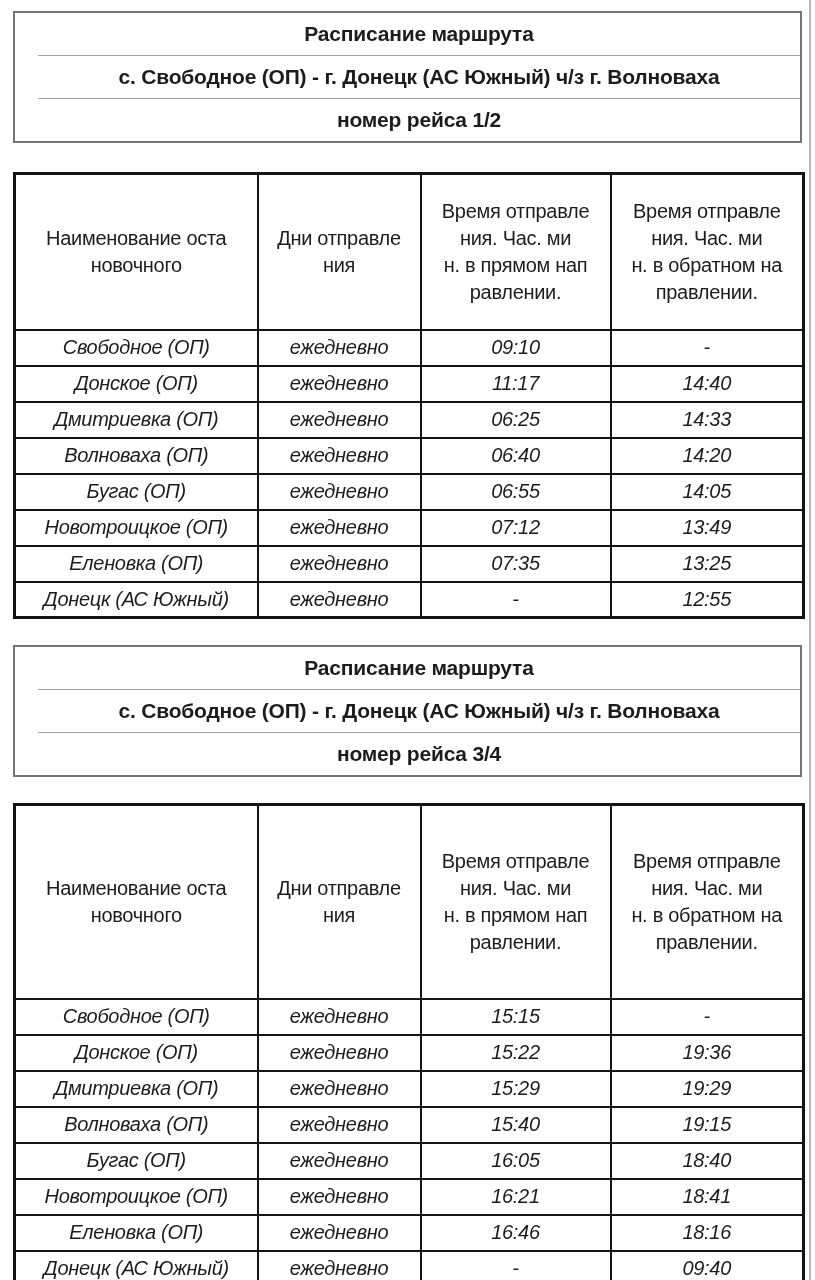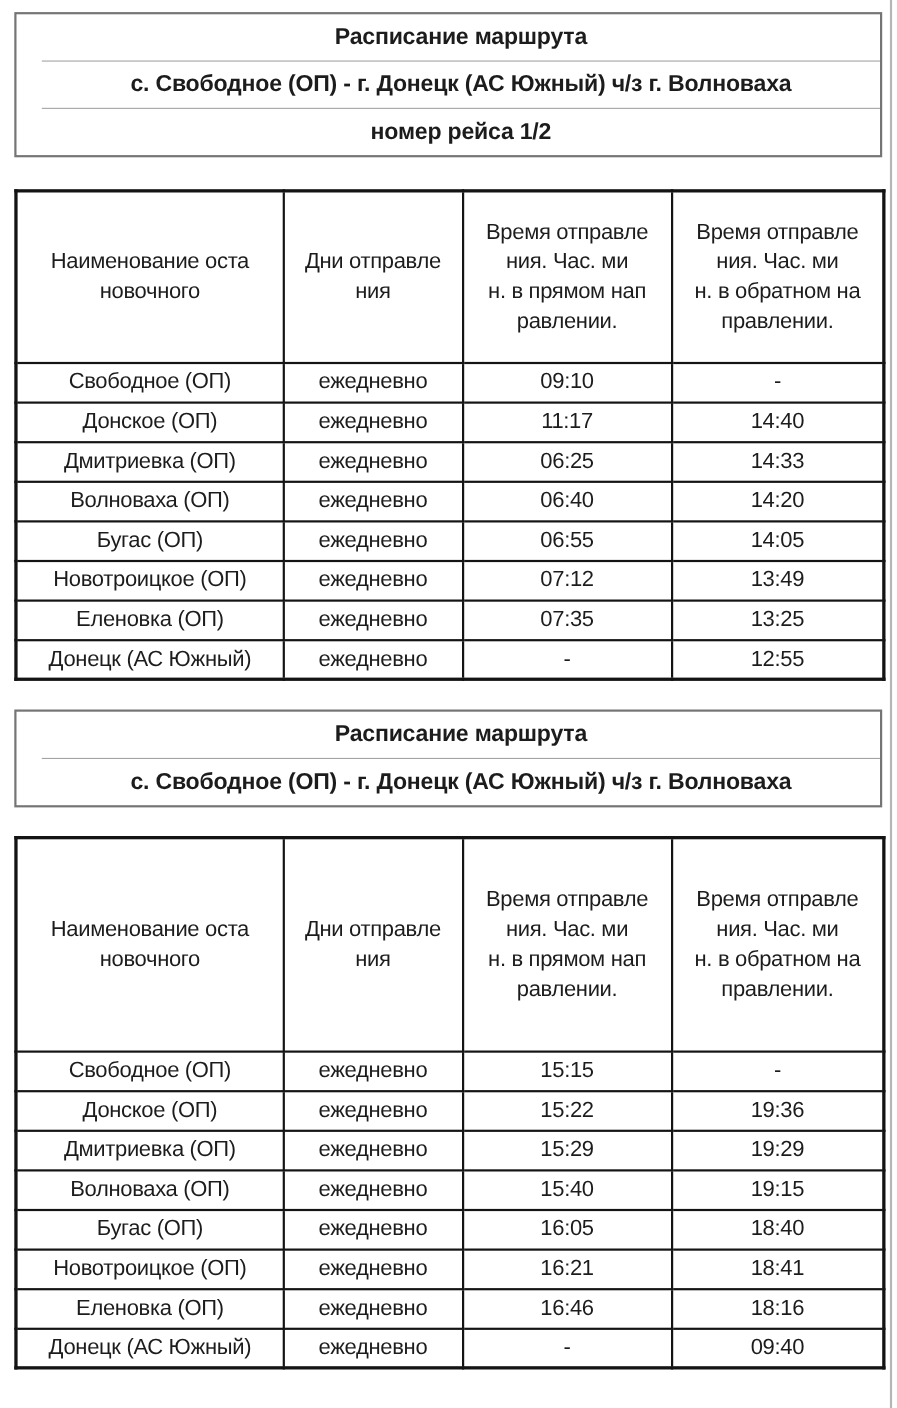--- a/index.html
+++ b/index.html
@@ -45,21 +45,21 @@
     text-align: center;
     vertical-align: middle;
     padding: 0 1px;
     font-size: 20px;
     font-weight: normal;
     letter-spacing: -0.3px;
     overflow: hidden;
   }
   table.timetable thead tr { height: 156px; }
   .card2 table.timetable thead tr { height: 194px; }
-  table.timetable tbody tr { height: 36px; }
+  table.timetable tbody tr { height: 36px; font-style: italic; }
   table.timetable th { white-space: pre-line; line-height: 1.35; }
 
   .edge-line {
     position: absolute;
     top: 0; right: 4px;
     width: 2px; height: 1280px;
     background: #b5b5b5;
   }
 </style>
 </head>
@@ -147,20 +147,21 @@
           <td>12:55</td>
         </tr>
       </tbody>
     </table>
   </div>
 
   <div class="card card2">
     <div class="info-block">
       <div class="info-row">Расписание маршрута</div>
       <div class="info-row">с. Свободное (ОП) - г. Донецк (АС Южный) ч/з г. Волноваха</div>
+      <div class="info-row">номер рейса 3/4</div>
     </div>
 
     <table class="timetable">
       <colgroup>
         <col style="width:243px">
           <col style="width:163px">
           <col style="width:190px">
           <col style="width:193px">
       </colgroup>
       <thead>

